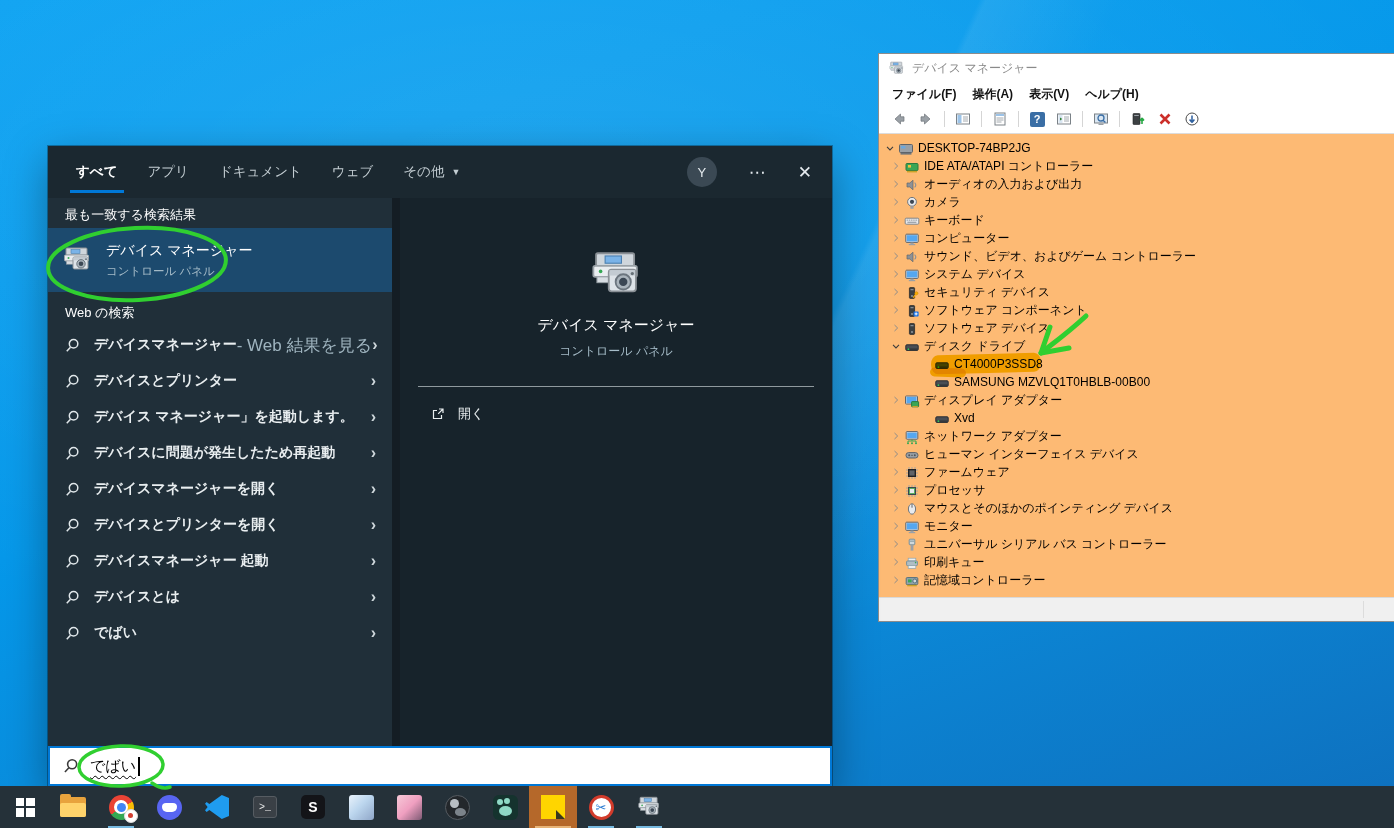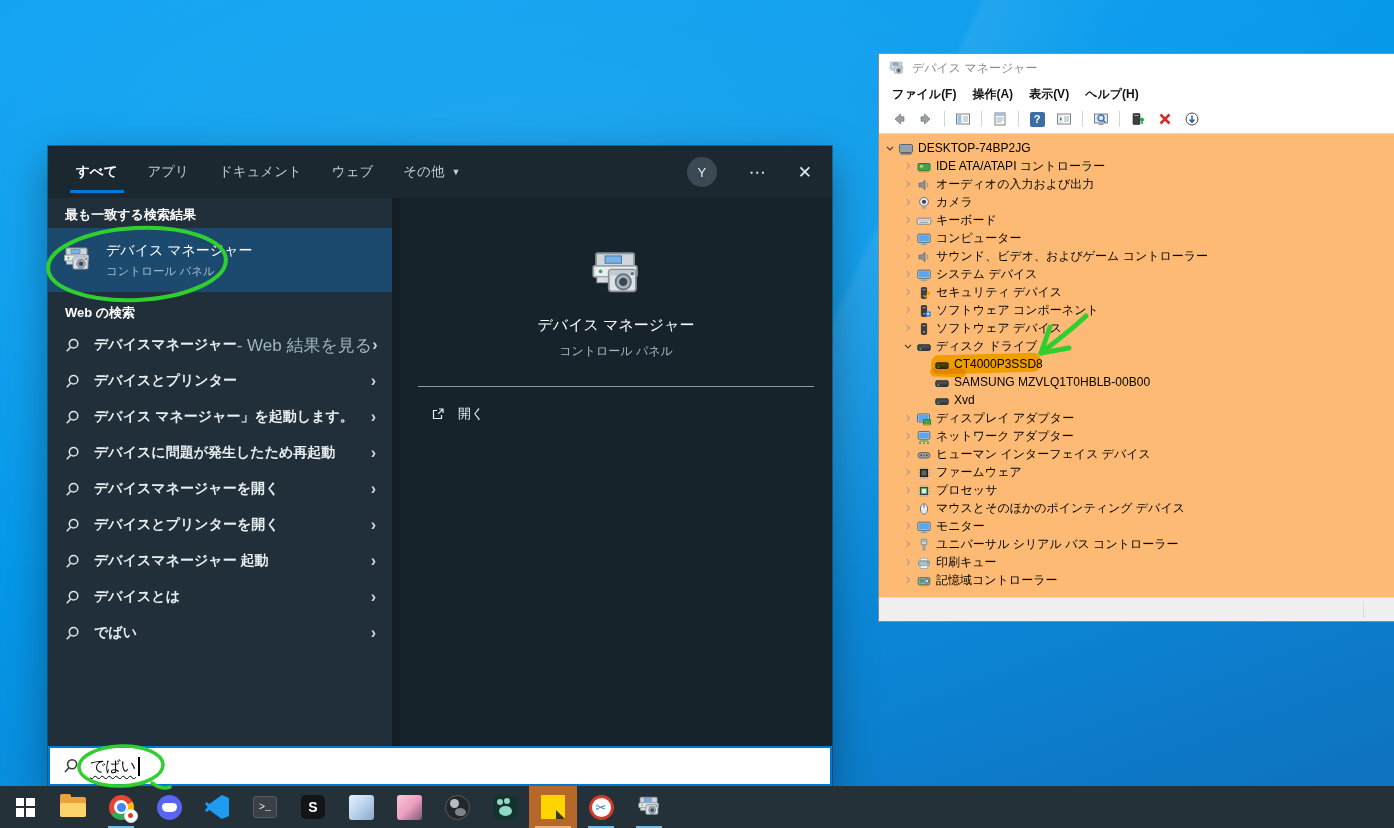--- a/index.html
+++ b/index.html
@@ -29,21 +29,21 @@
   .tabsbar { position:relative; height:52px; background:#1b2830; display:flex; align-items:center; padding-left:28px; gap:30px; }
   .tab { position:relative; height:100%; display:flex; align-items:center; font-size:13.5px; color:#c3cdd2; }
   .tab.active { color:#fff; font-weight:bold; }
   .tab.active::after { content:""; position:absolute; left:50%; transform:translateX(-50%); bottom:5px; width:54px; height:3px; background:#0078d7; }
   .tab .dd { margin-left:7px; font-size:9px; color:#c3cdd2; }
   .tabsbar-right { position:absolute; right:20px; top:0; height:100%; display:flex; align-items:center; gap:32px; }
   .avatar { width:30px; height:30px; border-radius:50%; background:#3b4954; color:#e4eaee; display:flex; align-items:center; justify-content:center; font-size:13px; }
   .more-btn,.close-btn { color:#e4eaee; font-size:17px; line-height:1; }
 
   .left-panel { position:absolute; left:0; top:52px; width:344px; bottom:40px; background:#202f39; padding-top:8px; }
-  .section-h { margin-left:17px; height:14px; font-size:13px; font-weight:bold; color:#fff; }
+  .section-h { margin-left:17px; height:14px; font-size:13px; font-weight:normal; color:#fff; }
   .bm-row { margin-top:8px; height:64px; background:#1c4a6e; display:flex; align-items:center; padding-left:13px; gap:13px; }
   .bm-icon svg { width:32px; height:32px; }
   .bm-title { font-size:14px; color:#fff; }
   .bm-sub { font-size:11.5px; color:#a7bdc9; margin-top:4px; }
   .web-h { margin-top:12px; }
   .sug-list { margin-top:9px; }
   .sug-row { height:36px; display:flex; align-items:center; padding:0 16px; color:#e9eef0; }
   .sug-mag { width:17px; height:17px; color:#e0e7ea; margin-right:13px; flex:none; }
   .sug-label { font-size:14px; font-weight:bold; white-space:nowrap; }
   .sug-suffix { font-size:17px; color:#9fb4bf; white-space:nowrap; }
@@ -73,21 +73,21 @@
   .tb-btn { width:22px; height:20px; display:flex; align-items:center; justify-content:center; }
   .tb-sep { width:1px; height:16px; background:#d5d5d5; margin:0 2px; }
   .dm-body { position:absolute; left:0; right:0; top:79px; bottom:24px; border-top:1px solid #dcdcdc; padding-top:5px; overflow:hidden; background:#fdba74; }
   .dm-status { position:absolute; left:0; right:0; bottom:0; height:24px; background:#f0f0f0; border-top:1px solid #d9d9d9; }
   .dm-status .grip-div { position:absolute; right:30px; top:3px; bottom:3px; width:1px; background:#dcdcdc; }
 
   .trow { height:18px; display:flex; align-items:center; font-size:12px; color:#000; position:relative; }
   .trow .chev { width:14px; height:14px; flex:none; display:flex; align-items:center; justify-content:center; }
   .trow .ticon { width:16px; height:15px; margin:0 4px 0 1px; flex:none; position:relative; z-index:1; }
   .trow .tlabel { white-space:nowrap; position:relative; z-index:1; }
-  .lvl0 { padding-left:4px; } .lvl1 { padding-left:22px; } .lvl2 { padding-left:40px; }
+  .lvl0 { padding-left:4px; } .lvl1 { padding-left:10px; } .lvl2 { padding-left:40px; }
   .mark { position:absolute; left:52px; top:-1px; width:110px; height:19px; background:#f2d800; border-radius:7px/9px; transform:rotate(-1.4deg); mix-blend-mode:multiply; z-index:2; pointer-events:none; }
   .mark2 { position:absolute; left:51px; top:13px; width:36px; height:9px; background:#f2d800; border-radius:5px; transform:rotate(2deg); mix-blend-mode:multiply; z-index:2; pointer-events:none; }
 
   
   .taskbar { position:absolute; left:0; right:0; bottom:0; height:42px; background:#253139; display:flex; align-items:stretch; padding-left:1px; }
   .tb-cell { width:48px; display:flex; align-items:center; justify-content:center; position:relative; }
   .tb-cell.underlined::after { content:""; position:absolute; bottom:0; left:11px; width:26px; height:2.5px; background:#76b9e0; }
   .tb-cell.active-app { background:#b5682a; }
   .tb-cell.active-app::after { content:""; position:absolute; bottom:0; left:6px; width:36px; height:2.5px; background:#e7b478; }
   .win-logo { width:19px; height:19px; display:grid; grid-template-columns:1fr 1fr; grid-template-rows:1fr 1fr; gap:2px; }
@@ -521,41 +521,41 @@
     </div>
     <div class="trow lvl2">
       <span class="chev"></span>
       <span class="ticon">
           <svg class="i16">
             <use href="#s-disk"></use>
           </svg>
         </span>
       <span class="tlabel">SAMSUNG MZVLQ1T0HBLB-00B00</span>
     </div>
+    <div class="trow lvl1">
+      <span class="chev">
+          <svg class="i16" style="width:12px;height:12px">
+            <use href="#s-chev-r"></use>
+          </svg>
+        </span>
+      <span class="ticon">
+          <svg class="i16">
+            <use href="#s-display"></use>
+          </svg>
+        </span>
+      <span class="tlabel">ディスプレイ アダプター</span>
+    </div>
     <div class="trow lvl2">
       <span class="chev"></span>
       <span class="ticon">
           <svg class="i16">
             <use href="#s-disk"></use>
           </svg>
         </span>
       <span class="tlabel">Xvd</span>
-    </div>
-    <div class="trow lvl1">
-      <span class="chev">
-          <svg class="i16" style="width:12px;height:12px">
-            <use href="#s-chev-r"></use>
-          </svg>
-        </span>
-      <span class="ticon">
-          <svg class="i16">
-            <use href="#s-display"></use>
-          </svg>
-        </span>
-      <span class="tlabel">ディスプレイ アダプター</span>
     </div>
     <div class="trow lvl1">
       <span class="chev">
           <svg class="i16" style="width:12px;height:12px">
             <use href="#s-chev-r"></use>
           </svg>
         </span>
       <span class="ticon">
           <svg class="i16">
             <use href="#s-network"></use>

